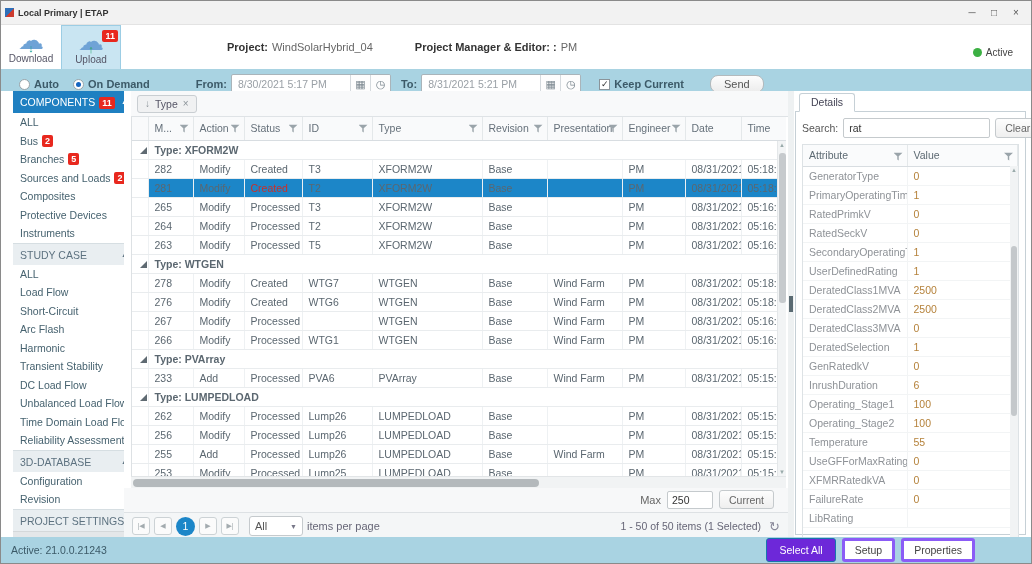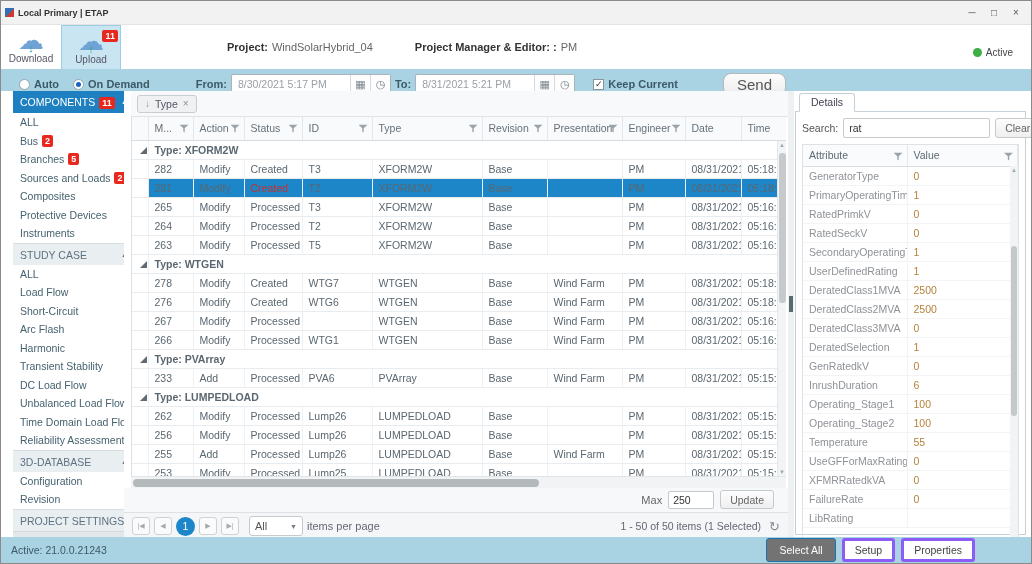--- a/index.html
+++ b/index.html
@@ -31,21 +31,21 @@
 
   
   .bluebar { height:30px; background:#a9d3e2; display:flex; align-items:center; padding:0 10px; }
   .radio { width:11px; height:11px; border-radius:50%; background:#fff; border:1px solid #98a4aa; display:inline-block; position:relative; vertical-align:middle; }
   .radio.sel::after { content:""; position:absolute; left:2px; top:2px; width:5px; height:5px; border-radius:50%; background:#1565c0; }
   .blabel { font-weight:bold; color:#3c5a68; font-size:11px; margin:0 4px; }
   .dt-group { display:flex; align-items:center; background:#fff; border:1px solid #a9b4ba; border-radius:2px; height:20px; overflow:hidden; }
   .dt-text { font-size:10.5px; color:#9aa0a6; padding:0 6px; width:118px; white-space:nowrap; overflow:hidden; }
   .dt-ico { width:20px; height:20px; border-left:1px solid #d5dade; display:flex; align-items:center; justify-content:center; color:#7c8890; font-size:11px; background:#fdfdfd; }
   .chk { width:11px; height:11px; border:1px solid #8a949a; background:#fff; display:inline-flex; align-items:center; justify-content:center; font-size:9px; color:#333; line-height:9px; vertical-align:middle; }
-  .send-btn { margin-left:41px; padding:2px 13px; background:linear-gradient(#fdfdfd,#ececec); border:1px solid #b3babd; border-radius:8px; color:#555; font-size:15px; }
+  .send-btn { margin-left:22px; padding:2px 13px; background:linear-gradient(#fdfdfd,#ececec); border:1px solid #b3babd; border-radius:8px; color:#555; font-size:11px; }
 
   
   .main { position:absolute; top:90px; left:0; width:1032px; height:448px; background:#fff; }
   
   .sidebar { position:absolute; left:12px; top:0; width:122px; height:448px; border-right:1px solid #cfd8dd; background:#fff; display:flex; flex-direction:column; }
   .side-header { height:22px; line-height:22px; padding:0 7px; background:#e9eef1; color:#5d7280; font-size:10.5px; border-top:1px solid #d6dee2; position:relative; white-space:nowrap; }
   .side-header.active { background:#1f80c1; color:#fff; border-top:none; }
   .side-header .arr { position:absolute; right:6px; top:0; font-size:7px; }
   .side-item { height:18.5px; display:flex; align-items:center; padding-left:7px; color:#46626f; font-size:10.5px; gap:4px; white-space:nowrap; }
   .side-fill { flex:1; background:#e4e7e9; border-top:1px solid #d4d8da; }
@@ -103,21 +103,21 @@
   .d-grid td { height:19px; border-bottom:1px solid #f2f4f5; padding:0 6px; font-size:10.5px; white-space:nowrap; overflow:hidden;margin-left:7px; }
   .d-grid td.attr { color:#8e9297; border-right:1px solid #f2f4f5; }
   .d-grid td.val { color:#b5823b; }
   .d-vscroll { position:absolute; right:0; top:21px; bottom:0; width:8px; background:#f1f3f4; }
   .d-vscroll .thumb { position:absolute; left:1px; width:6px; top:80px; height:170px; background:#c4c8cb; border-radius:3px; }
   .d-vscroll .arrow { position:absolute; left:0; width:100%; text-align:center; font-size:6px; color:#9aa; }
 
   
   .footer { position:absolute; left:0; bottom:0; width:1032px; height:26px; background:#a9d3e2; display:flex; align-items:center; padding:0 10px; color:#3c5a68; font-size:10.5px; }
   .footer .btns { margin-left:auto; margin-right:48px; display:flex; gap:6px; }
-  .btn-primary { background:#737373; color:#fff; border:1px solid #1874ae; border-radius:3px; padding:3px 12px; font-size:10.5px; font-family:inherit; }
+  .btn-primary { background:#6d28d9; color:#fff; border:1px solid #1874ae; border-radius:3px; padding:3px 12px; font-size:10.5px; font-family:inherit; }
   .btn-plain { background:#fff; color:#444; border:3px solid #8b5cf6; border-radius:3px; padding:3px 10px; font-size:10.5px; font-family:inherit; }
 </style>
 </head>
 <body>
 
 <div id="window">
 
   <div class="titlebar">
     <span class="app-ico"></span>
     <span class="t-text">Local Primary | ETAP</span>
@@ -158,21 +158,21 @@
     <span class="radio" style="margin-left:8px;"></span>
     <span class="blabel">Auto</span>
     <span class="radio sel" style="margin-left:10px;"></span>
     <span class="blabel">On Demand</span>
     <span class="blabel" style="margin-left:42px;">From:</span>
     <span class="dt-group">
       <input class="dt-text" style="border: none; outline: none;" value="8/30/2021 5:17 PM">
       <span class="dt-ico">▦</span>
       <span class="dt-ico">◷</span>
     </span>
-    <span class="blabel" style="margin-left:4px;">To:</span>
+    <span class="blabel" style="margin-left:10px;">To:</span>
     <span class="dt-group">
       <input class="dt-text" style="border: none; outline: none;" value="8/31/2021 5:21 PM">
       <span class="dt-ico">▦</span>
       <span class="dt-ico">◷</span>
     </span>
     <span class="chk" style="margin-left:18px;">✓</span>
     <span class="blabel">Keep Current</span>
     <button class="send-btn">Send</button>
   </div>
 
@@ -509,21 +509,21 @@
             <span class="arrow" style="bottom:1px;">▼</span>
           </div>
         </div>
       </div>
       <div class="hscroll">
         <div class="thumb"></div>
       </div>
       <div class="max-row">
         <span>Max</span>
         <input value="250" style="">
-        <button class="small-btn">Update</button>
+        <button class="small-btn">Current</button>
       </div>
       <div class="pager">
         <span class="pg-btn">|◀</span>
         <span class="pg-btn">◀</span>
         <span class="pg-cur">1</span>
         <span class="pg-btn">▶</span>
         <span class="pg-btn">▶|</span>
         <span class="pg-select">
           <span>All</span>
           <span class="caret">▼</span>

